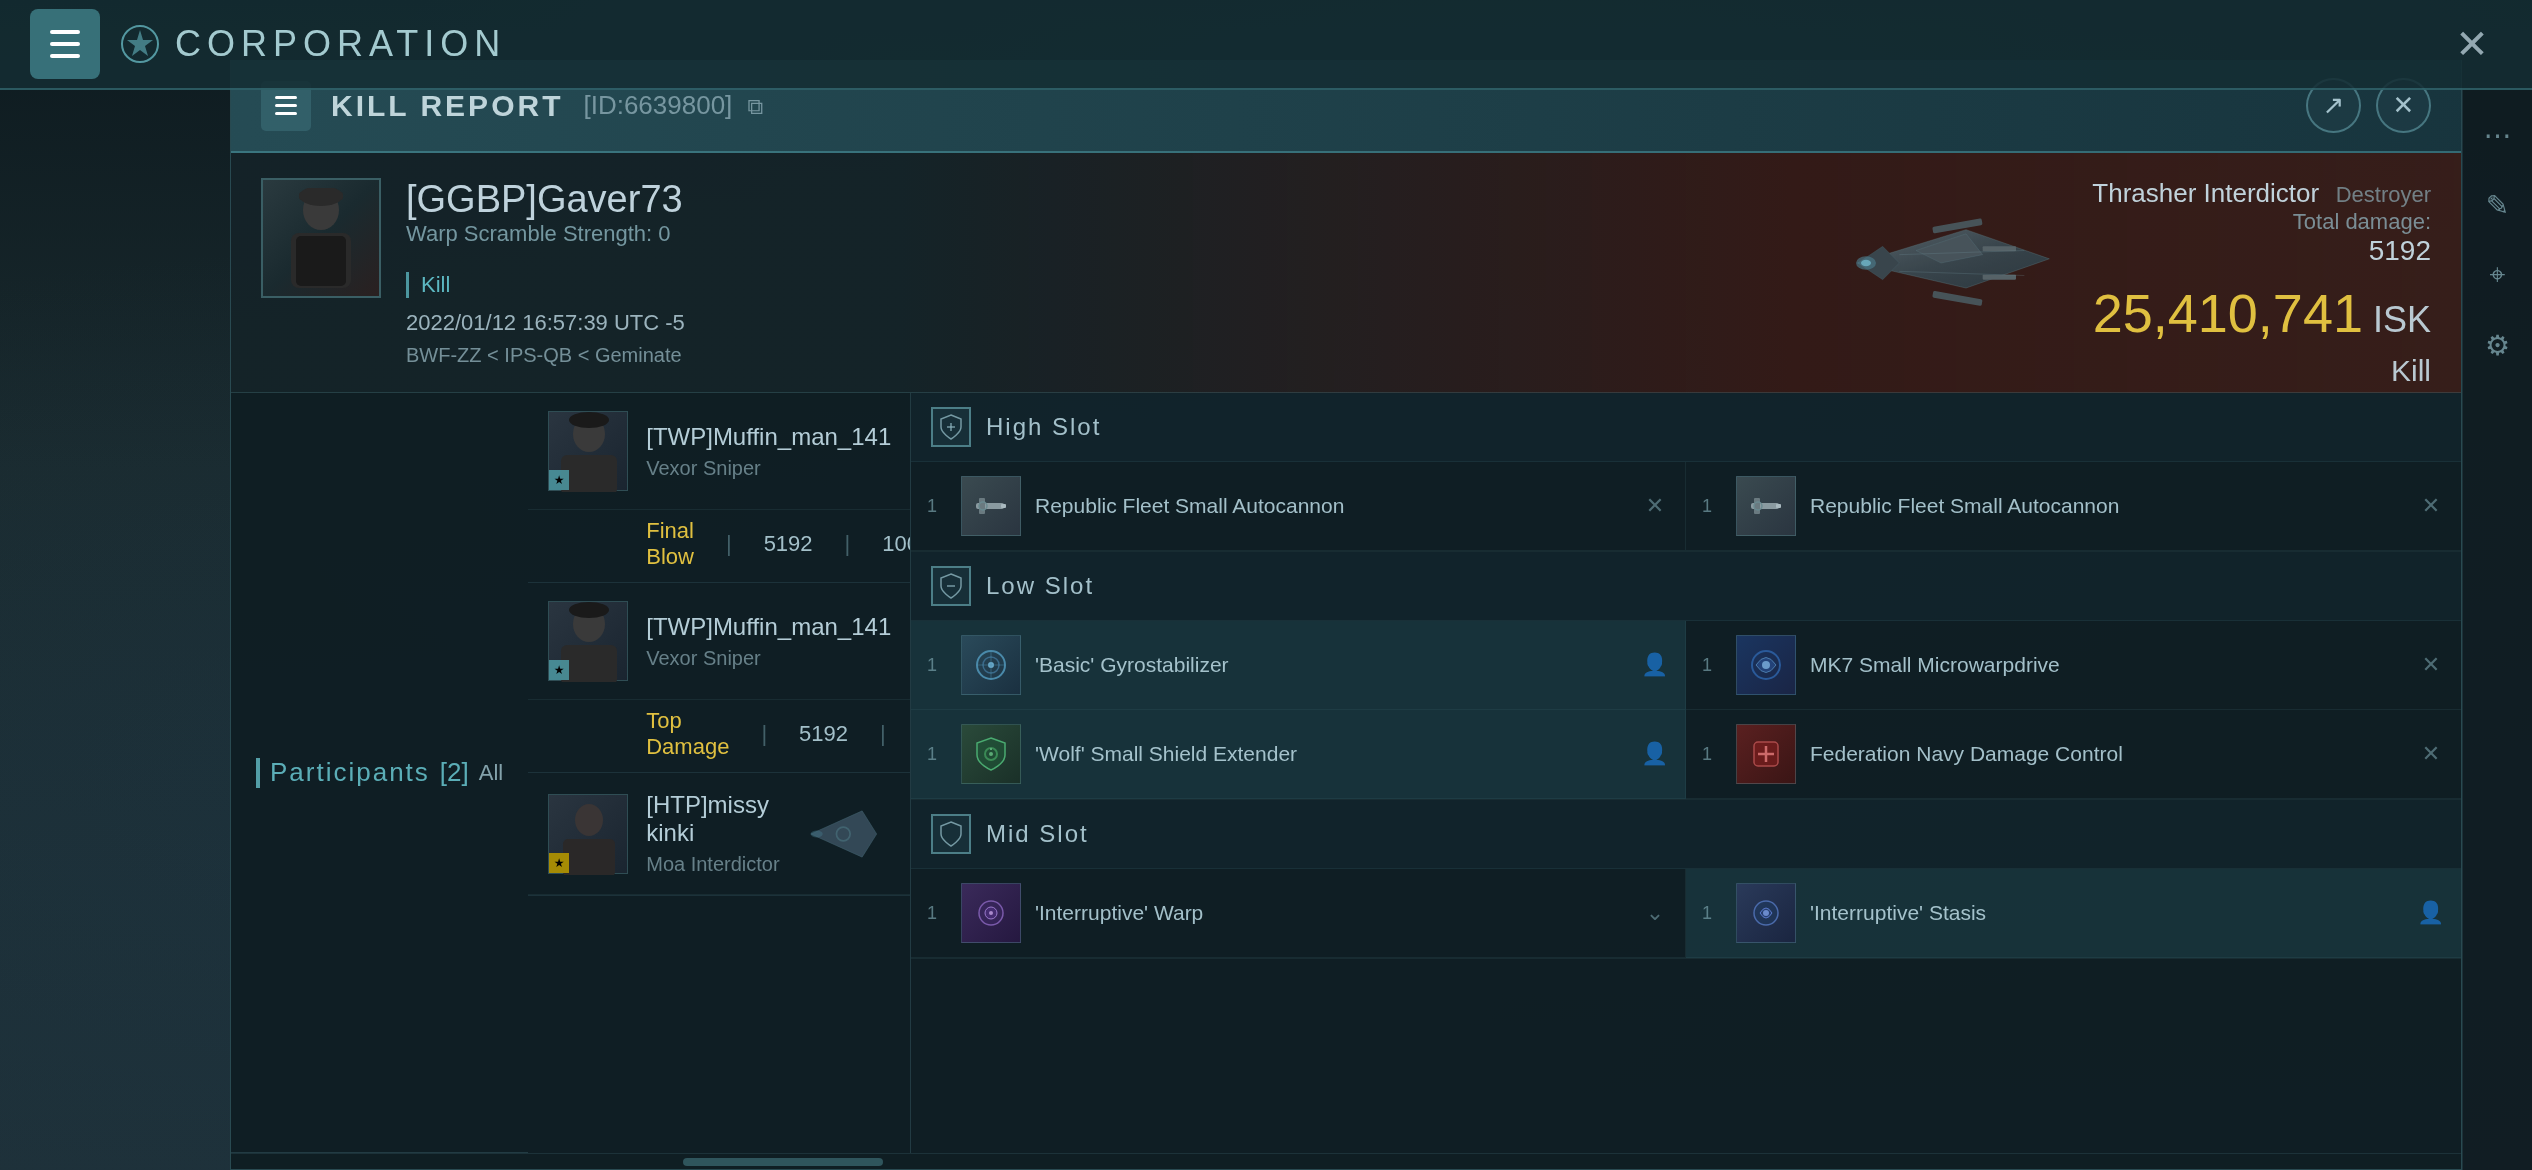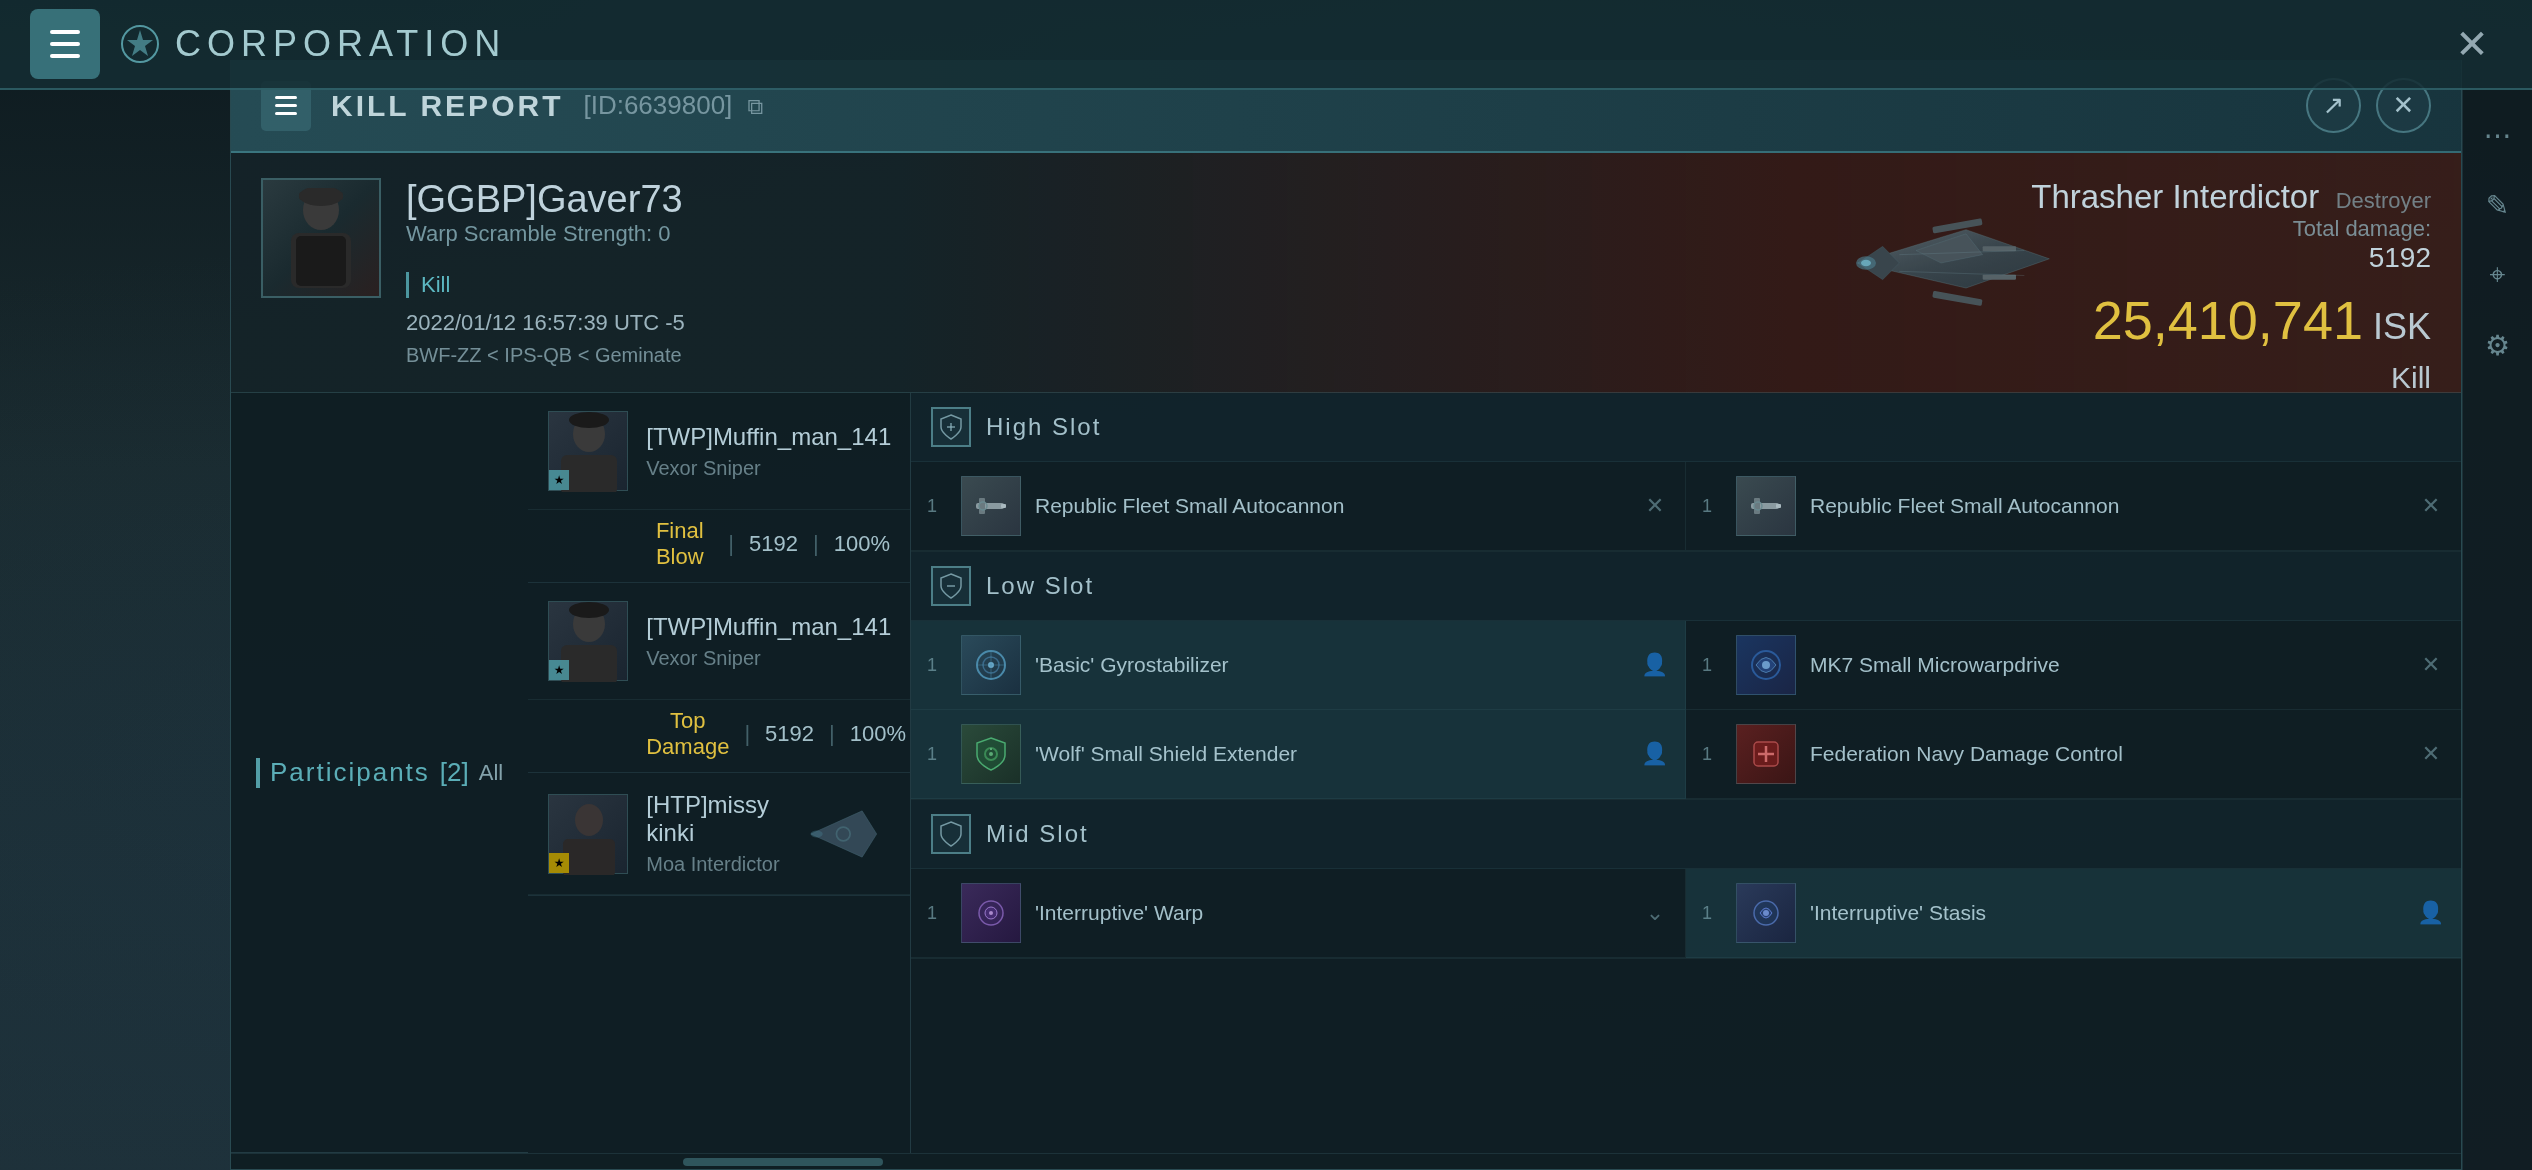--- a/index.html
+++ b/index.html
@@ -238,21 +238,21 @@
     }
 
     .kill-stats {
       position: absolute;
       right: 30px;
       top: 25px;
       text-align: right;
     }
     .ship-name {
       color: rgba(200,220,230,0.95);
-      font-size: 33px;
+      font-size: 26px;
       font-weight: 400;
     }
     .ship-type {
       color: rgba(140,170,180,0.7);
       font-size: 22px;
       margin-bottom: 15px;
     }
     .damage-label {
       color: rgba(140,170,180,0.8);
       font-size: 22px;
@@ -377,23 +377,22 @@
       flex-shrink: 0;
       display: flex;
       align-items: center;
       justify-content: center;
     }
     .part-stats {
       width: 100%;
       padding: 8px 20px 12px 118px;
       display: flex;
       align-items: center;
-      gap: 15px;
+      gap: 32px;
       font-size: 22px;
-      text-align: center;
     }
     .final-blow-label {
       color: #e0c040;
     }
     .top-damage-label {
       color: #e0c040;
     }
     .part-dmg {
       color: rgba(180,210,220,0.9);
     }

